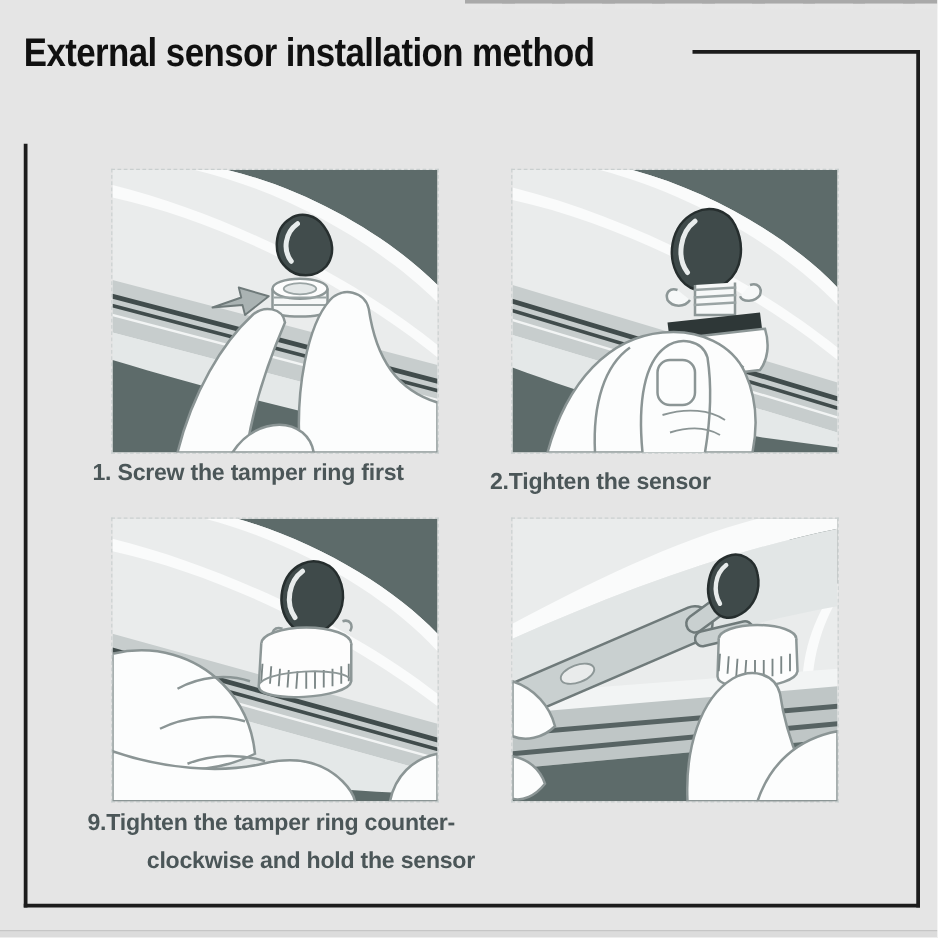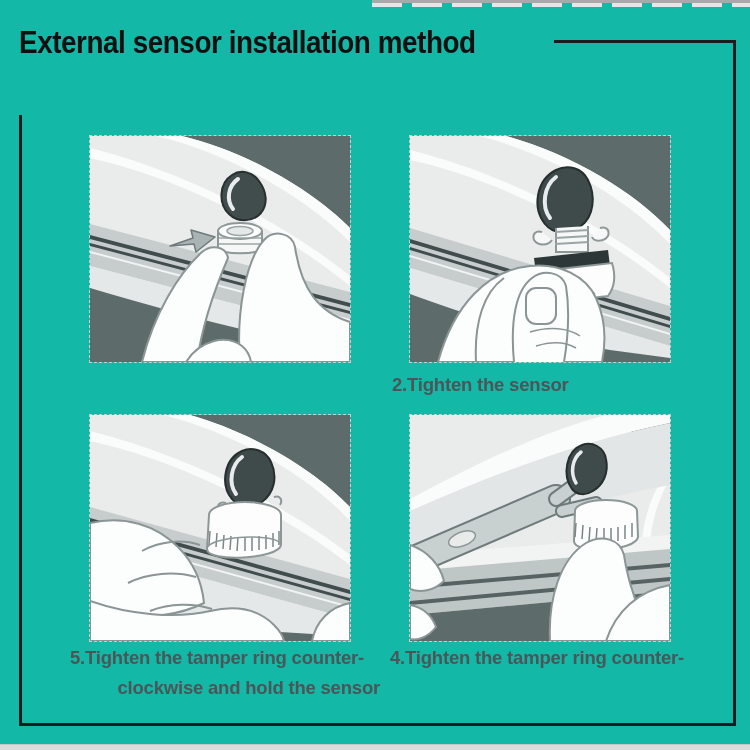--- a/index.html
+++ b/index.html
@@ -1,16 +1,16 @@
 <!DOCTYPE html>
 <html><head>
 <meta charset="utf-8">
 <style>
   html,body{margin:0;padding:0;background:#ffffff;}
-  .page{position:relative;width:750px;height:750px;background:#14b8a6;overflow:hidden;
+  .page{position:relative;width:750px;height:750px;background:#e5e5e5;overflow:hidden;
         font-family:"Liberation Sans",sans-serif;}
 
   
   .top-strip{position:absolute;left:372px;top:0;width:378px;height:3px;background:#a9a9a9;}
   .top-strip-dashes{position:absolute;left:372px;top:3px;width:378px;height:4px;
         background:repeating-linear-gradient(90deg,#e6e6e6 0 30px,transparent 30px 40px);}
   .bottom-strip{position:absolute;left:0;top:744px;width:750px;height:6px;background:#dcdcdc;border-top:1px solid #c6c6c6;}
 
   
   .title{position:absolute;left:19px;top:24px;margin:0;color:#101010;
@@ -162,25 +162,27 @@
       <ellipse cx="196" cy="96" rx="31" ry="11" fill="#fdfdfd" stroke="#8d9797" stroke-width="2"></ellipse>
       <path d="M165,96 L164,126 C164,140 226,136 228,122 L227,96" fill="#fdfdfd" stroke="#8d9797" stroke-width="2"></path>
       <path d="M166,108 L165,122 M173,110 L172,124 M180,112 L179,126 M187,113 L186,127 M194,113 L194,127 M201,113 L201,127 M208,112 L208,126 M215,110 L215,124 M222,108 L222,122" stroke="#7b8686" stroke-width="1.5"></path>
       <path d="M140,226 C138,184 150,144 176,128 C192,119 210,124 214,140 C218,168 228,196 244,226 Z" fill="#fcfdfd" stroke="#8b9595" stroke-width="2"></path>
       <path d="M196,226 C206,196 228,176 260,170 L260,226 Z" fill="#fcfdfd" stroke="#8b9595" stroke-width="2"></path>
       <path d="M0,130 C18,136 30,150 34,166 C24,176 10,178 0,174 Z" fill="#fcfdfd" stroke="#8b9595" stroke-width="2"></path>
       <path d="M0,190 C12,192 22,200 26,212 C18,222 8,226 0,224 Z" fill="#fcfdfd" stroke="#8b9595" stroke-width="2"></path>
     </svg>
   </figure>
 
+  <div class="caption c1">
+    <div class="cap-l1">1. Screw the tamper ring first</div>
+  </div>
   <div class="caption c2">
     <div class="cap-l1">2.Tighten the sensor</div>
   </div>
   <div class="caption c3">
-    <div class="cap-l1">5.Tighten the tamper ring counter-</div>
+    <div class="cap-l1">9.Tighten the tamper ring counter-</div>
     <div class="cap-l2">clockwise and hold the sensor</div>
   </div>
   <div class="caption c4">
-    <div class="cap-l1">4.Tighten the tamper ring counter-</div>
   </div>
 
   <div class="bottom-strip"></div>
 </div>
 
 </body></html>

